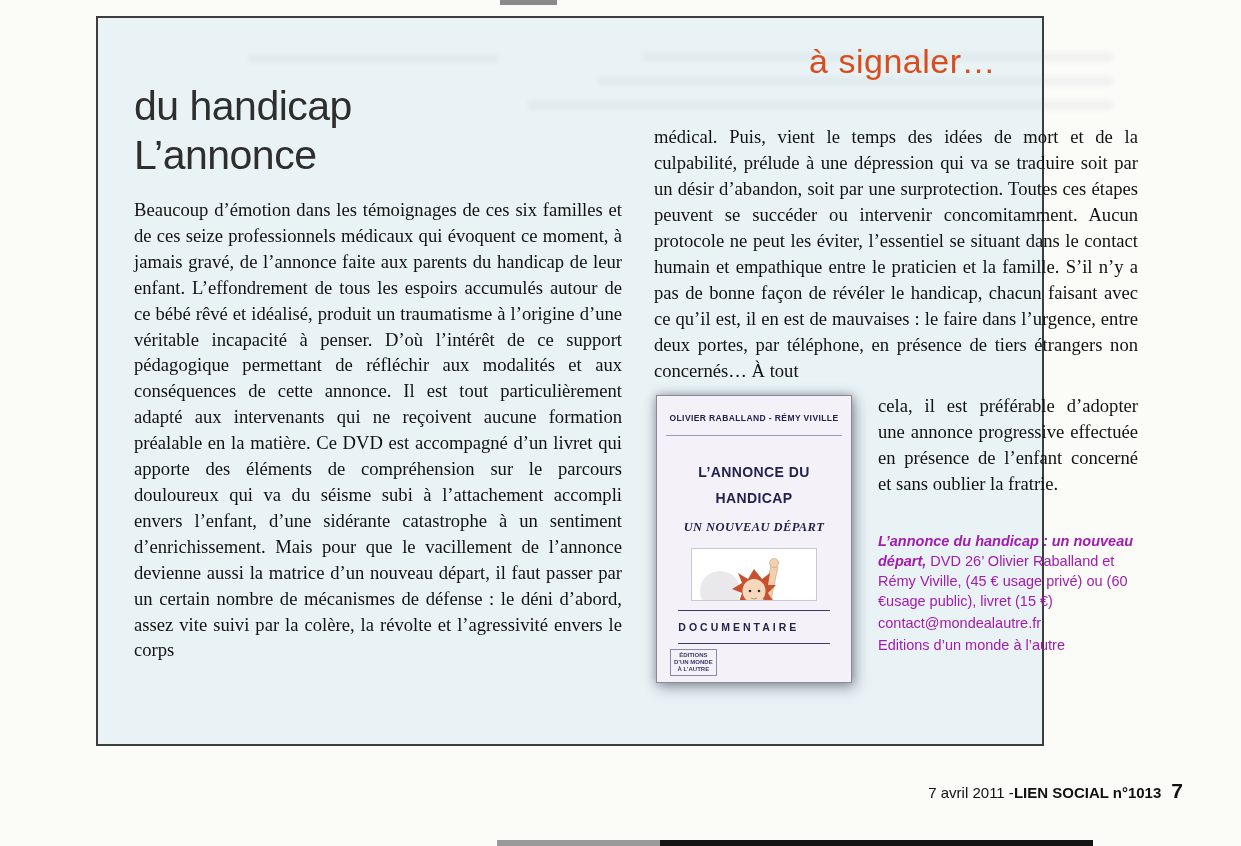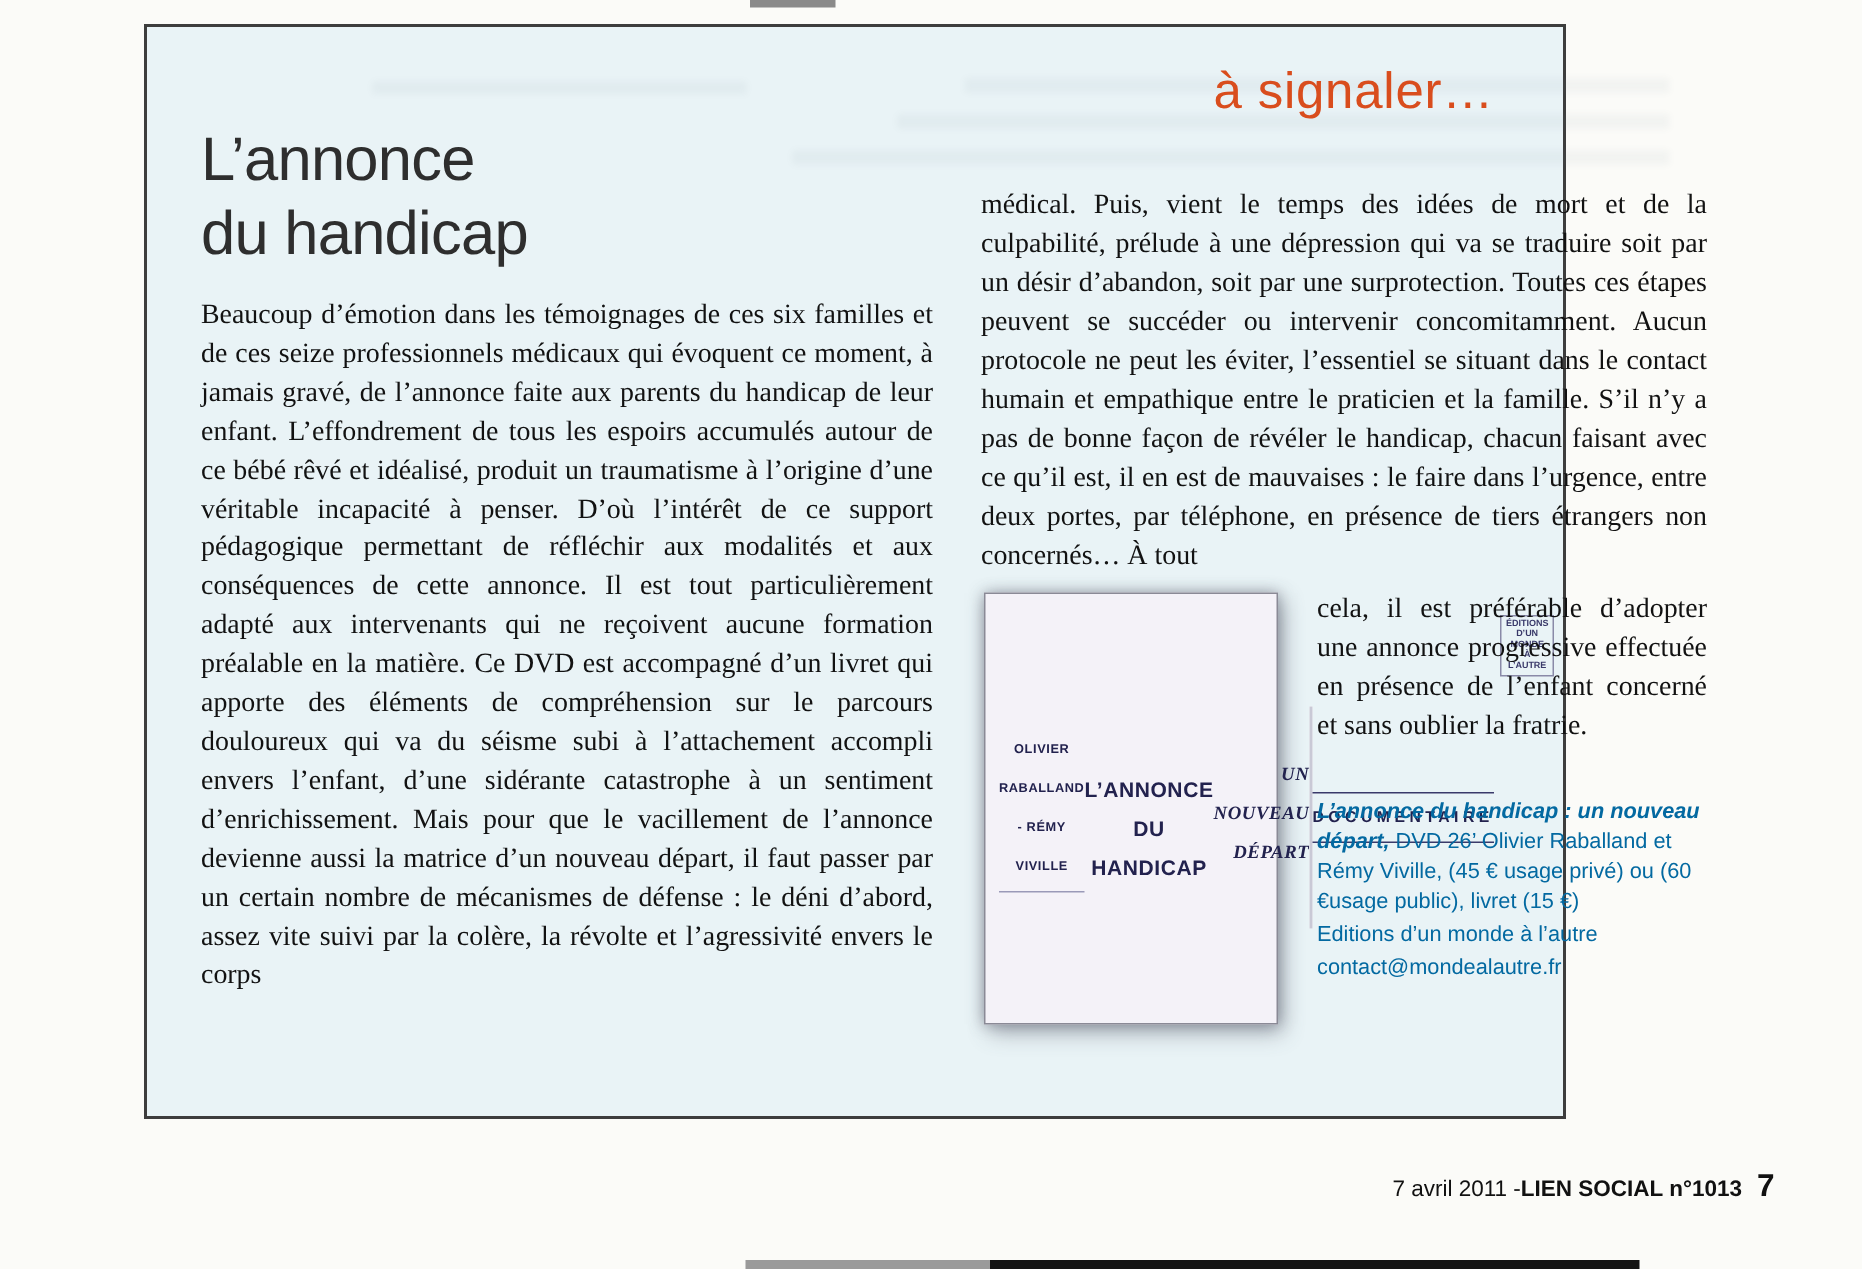--- a/index.html
+++ b/index.html
@@ -32,32 +32,32 @@
     position:absolute;left:556px;top:106px;width:484px;
     font-size:18.6px;line-height:26px;color:#121212;
   }
   .col-right p{margin:0;text-align:justify;}
   .wrap-row{display:flex;margin-top:9px;align-items:flex-start;}
   .cover-zone{flex:0 0 210px;}
   .wrap-right{flex:1;padding-left:14px;}
   .caption{
     margin-top:34px;
     font-family:"Liberation Sans", sans-serif;
-    font-size:14.5px;line-height:20px;color:#0369a1;
+    font-size:14.5px;line-height:20px;color:#a21caf;
   }
   .caption p{margin:0;text-align:left;}
   .caption .lead{font-weight:bold;font-style:italic;}
   .caption .cap-line{margin-top:2px;}
 
   
   .dvd-cover{
     width:196px;height:288px;margin-left:2px;margin-top:2px;
     background:#f4f2f8;border:1px solid #8a8a96;box-sizing:border-box;
     box-shadow:0 0 9px rgba(90,95,110,.55), 3px 5px 14px rgba(80,85,100,.45);
-    display:flex;flex-direction:row;align-items:center;
+    display:flex;flex-direction:column;align-items:center;
     font-family:"Liberation Sans", sans-serif;color:#22224e;
     padding:9px 9px 6px;
   }
   .dvd-authors{
     width:100%;text-align:center;font-size:8.5px;font-weight:bold;
     letter-spacing:.4px;padding-bottom:4px;border-bottom:1px solid #9a9ab8;
   }
   .dvd-title{
     margin-top:23px;font-size:14px;font-weight:bold;letter-spacing:.4px;text-align:center;
   }
@@ -98,22 +98,22 @@
 <div class="panel">
 
   <div class="ghost" style="left:545px;top:34px;width:470px;height:10px;"></div>
   <div class="ghost" style="left:500px;top:58px;width:515px;height:10px;"></div>
   <div class="ghost" style="left:430px;top:82px;width:585px;height:10px;"></div>
   <div class="ghost" style="left:150px;top:36px;width:250px;height:9px;"></div>
 
   <div class="section-label">à signaler…</div>
 
   <div class="title">
+    <div>du handicap</div>
     <div>L’annonce</div>
-    <div>du handicap</div>
   </div>
 
   <div class="col-left">
     <p>Beaucoup d’émotion dans les témoignages de ces six familles et de ces seize professionnels médicaux qui évoquent ce moment, à jamais gravé, de l’annonce faite aux parents du handicap de leur enfant. L’effondrement de tous les espoirs accumulés autour de ce bébé rêvé et idéalisé, produit un traumatisme à l’origine d’une véritable incapacité à penser. D’où l’intérêt de ce support pédagogique permettant de réfléchir aux modalités et aux conséquences de cette annonce. Il est tout particulièrement adapté aux intervenants qui ne reçoivent aucune formation préalable en la matière. Ce DVD est accompagné d’un livret qui apporte des éléments de compréhension sur le parcours douloureux qui va du séisme subi à l’attachement accompli envers l’enfant, d’une sidérante catastrophe à un sentiment d’enrichissement. Mais pour que le vacillement de l’annonce devienne aussi la matrice d’un nouveau départ, il faut passer par un certain nombre de mécanismes de défense : le déni d’abord, assez vite suivi par la colère, la révolte et l’agressivité envers le corps</p>
   </div>
 
   <div class="col-right">
     <p>médical. Puis, vient le temps des idées de mort et de la culpabilité, prélude à une dépression qui va se traduire soit par un désir d’abandon, soit par une surprotection. Toutes ces étapes peuvent se succéder ou intervenir concomitamment. Aucun protocole ne peut les éviter, l’essentiel se situant dans le contact humain et empathique entre le praticien et la famille. S’il n’y a pas de bonne façon de révéler le handicap, chacun faisant avec ce qu’il est, il en est de mauvaises : le faire dans l’urgence, entre deux portes, par téléphone, en présence de tiers étrangers non concernés… À tout</p>
 
     <div class="wrap-row">
@@ -162,22 +162,22 @@
             <div>À L’AUTRE</div>
           </div>
         </div>
       </div>
 
       <div class="wrap-right">
         <p>cela, il est préférable d’adopter une annonce progressive effectuée en présence de l’enfant concerné et sans oublier la fratrie.</p>
 
         <div class="caption">
           <p><span class="lead">L’annonce du handicap : un nouveau départ,</span><span> DVD 26’ Olivier Raballand et Rémy Viville, (45 € usage privé) ou (60 €usage public), livret (15 €)</span></p>
+          <div class="cap-line">contact@mondealautre.fr</div>
           <div class="cap-line">Editions d’un monde à l’autre</div>
-          <div class="cap-line">contact@mondealautre.fr</div>
         </div>
       </div>
     </div>
   </div>
 
 </div>
 
 <div class="footer">
   <span>7 avril 2011 - </span>
   <span class="mag">LIEN SOCIAL n°1013</span>

